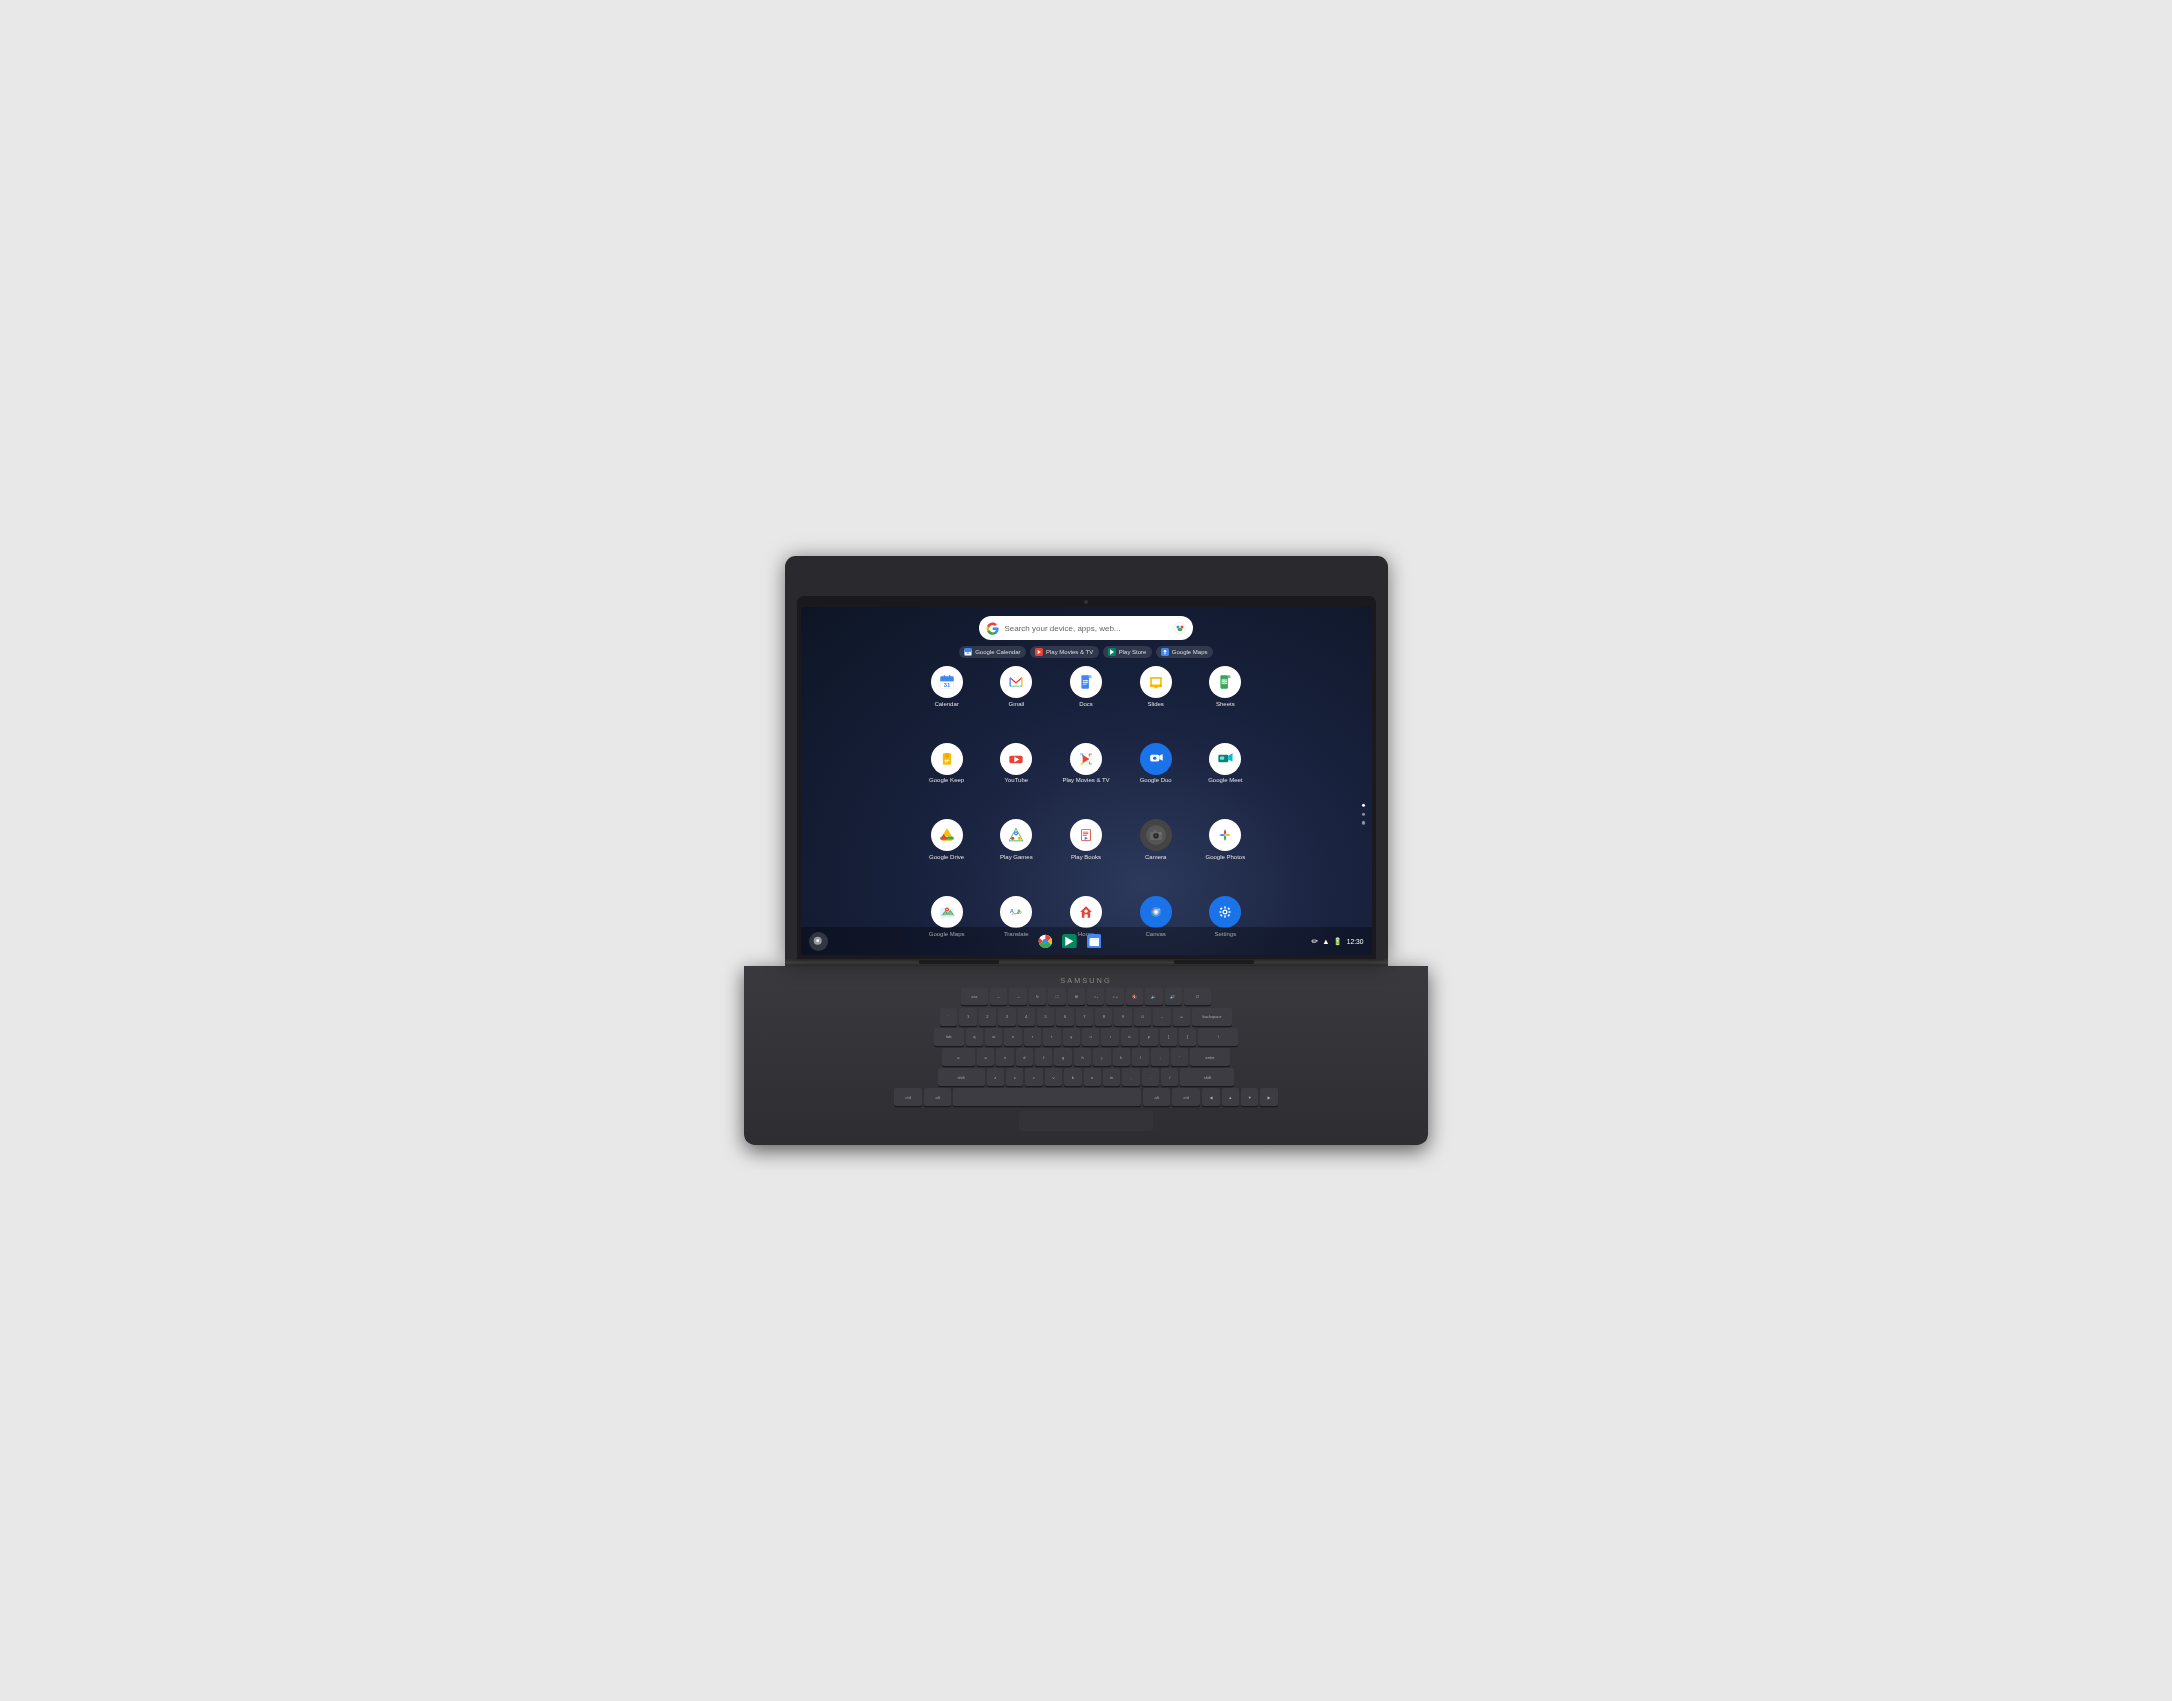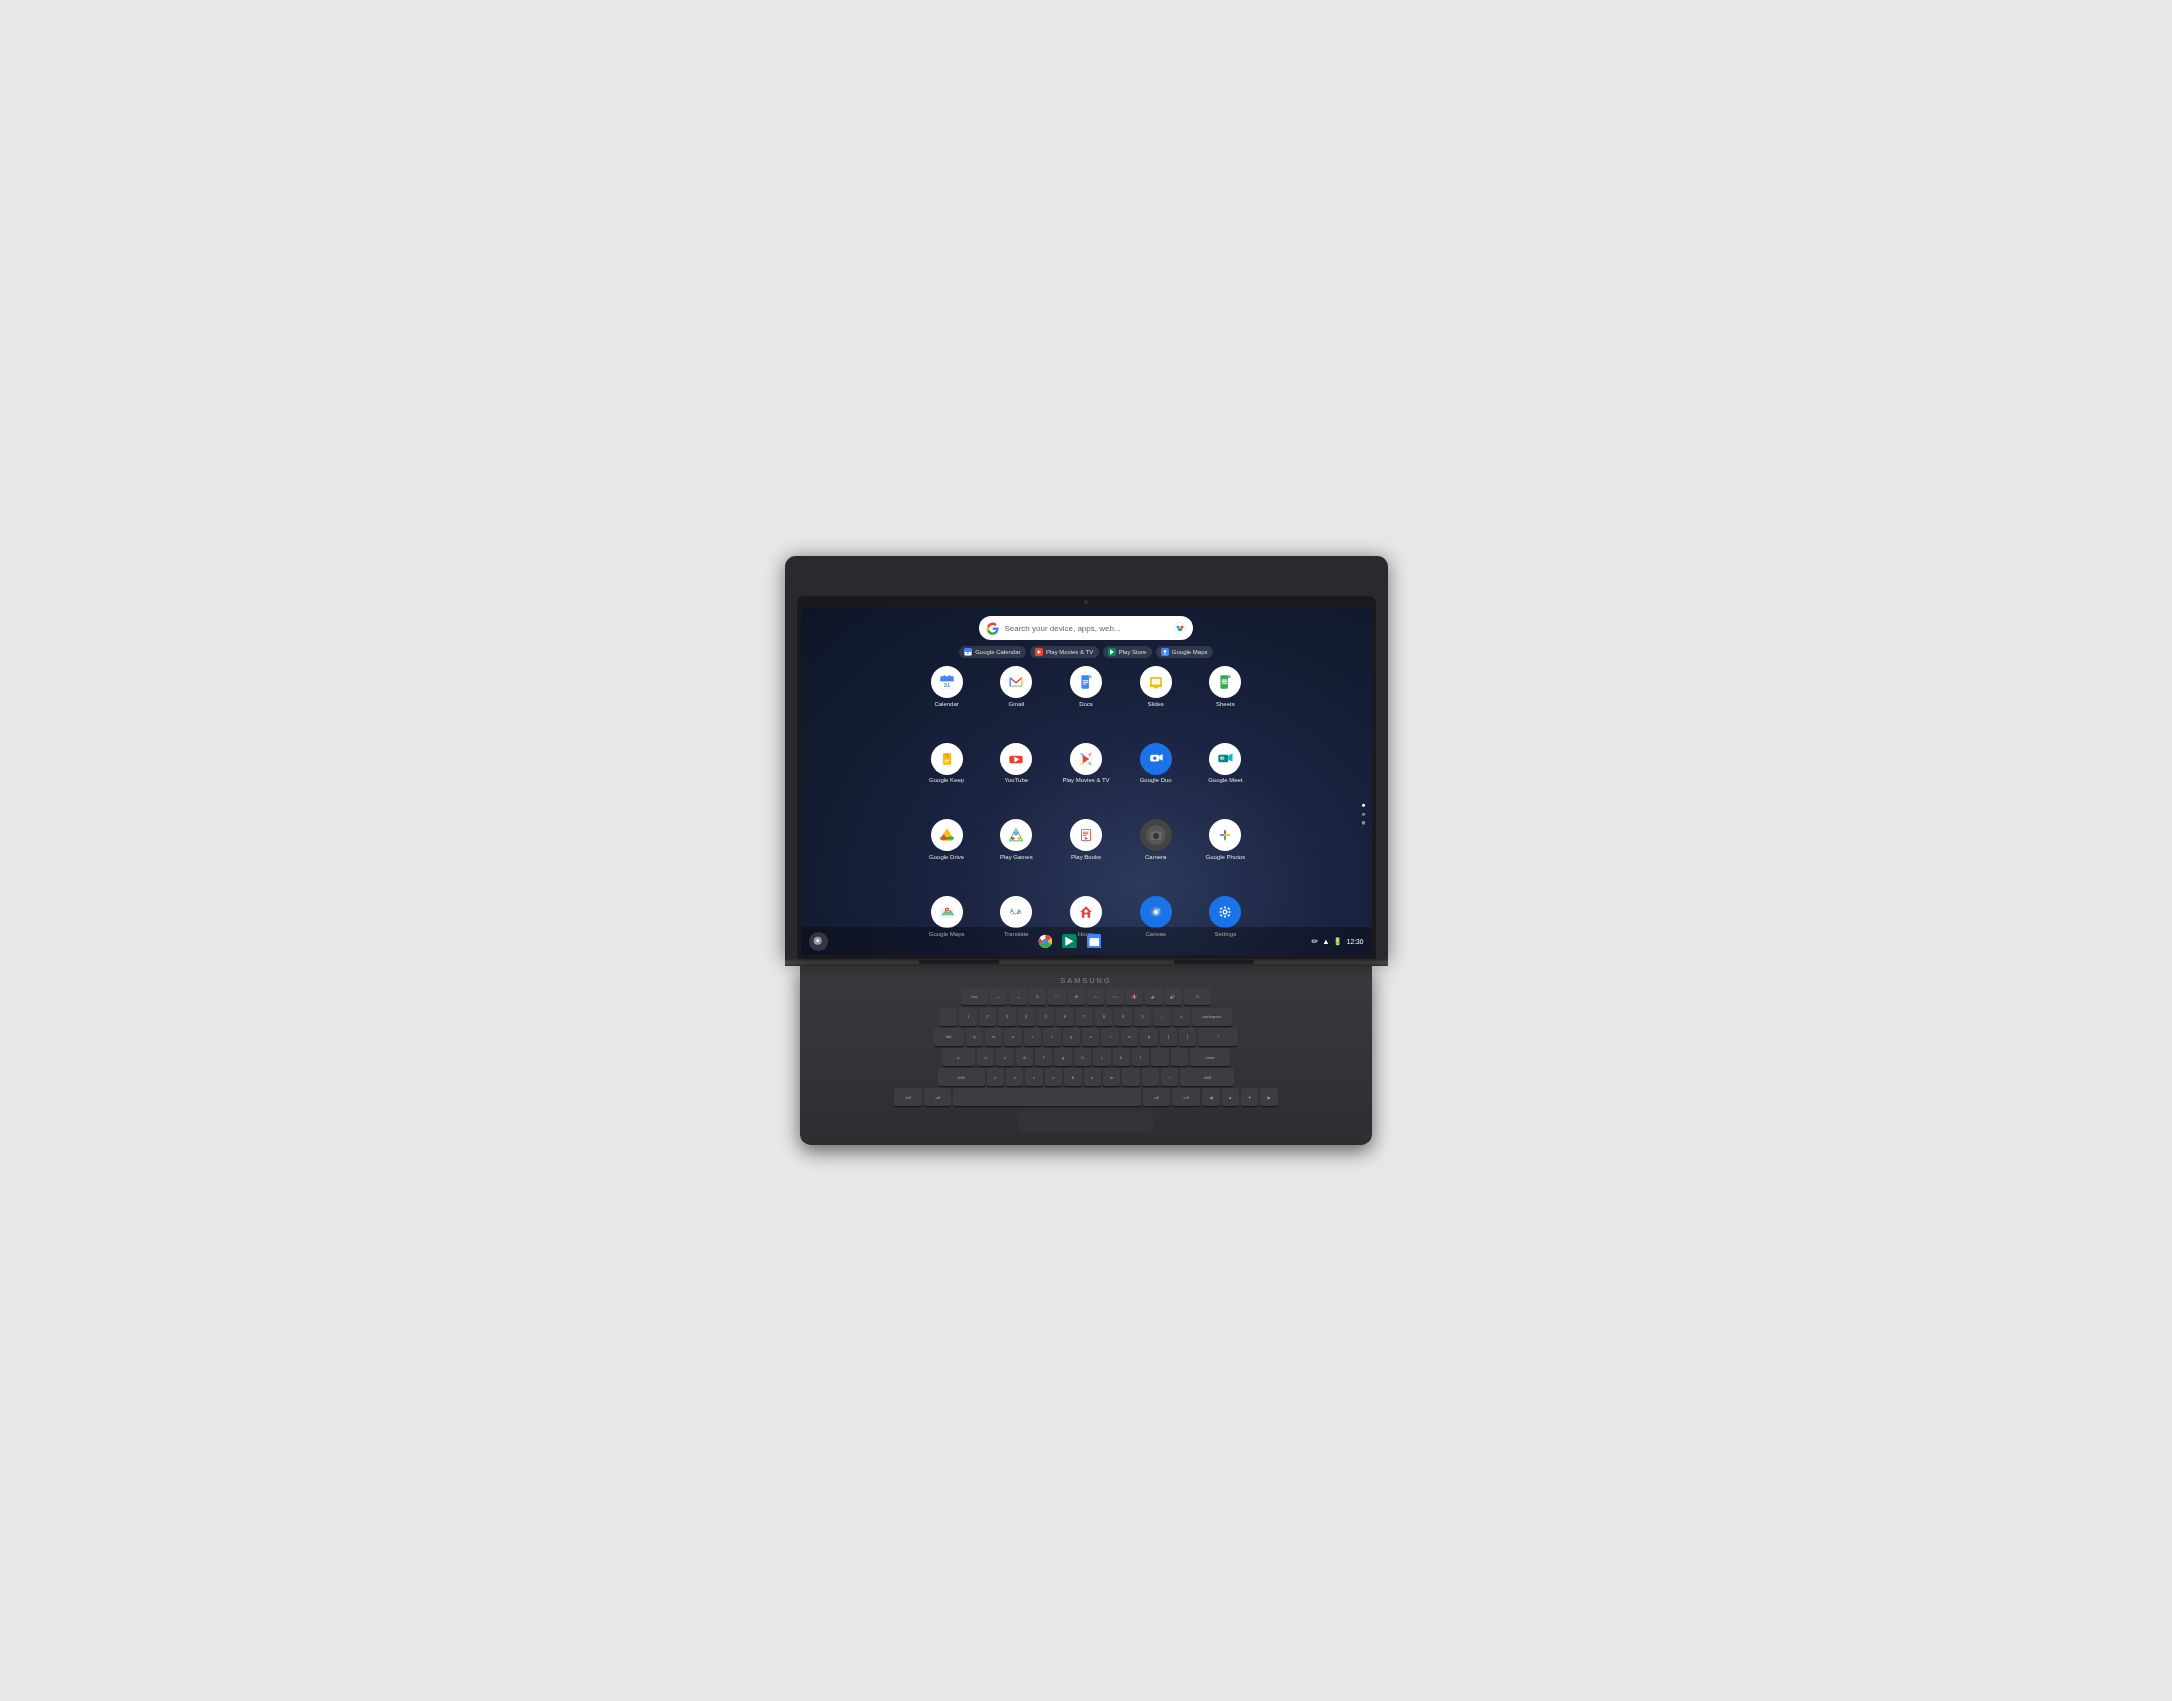--- a/index.html
+++ b/index.html
@@ -252,21 +252,21 @@
 
     .hinge-notch {
       width: 80px;
       height: 4px;
       background: #2a2a2e;
       border-radius: 1.3px;
     }
 
     
     .keyboard-base {
-      width: 572px;
+      width: 684px;
       background: linear-gradient(to bottom, #3a3a3e 0%, #2e2e32 100%);
       border-radius: 0 0 10.7px 10.7px;
       padding: 8px 13.4px 13.4px 13.4px;
       box-shadow: 0 5.4px 20px rgba(0,0,0,0.6);
     }
 
     .keyboard-rows {
       display: flex;
       flex-direction: column;
       gap: 2.7px;

